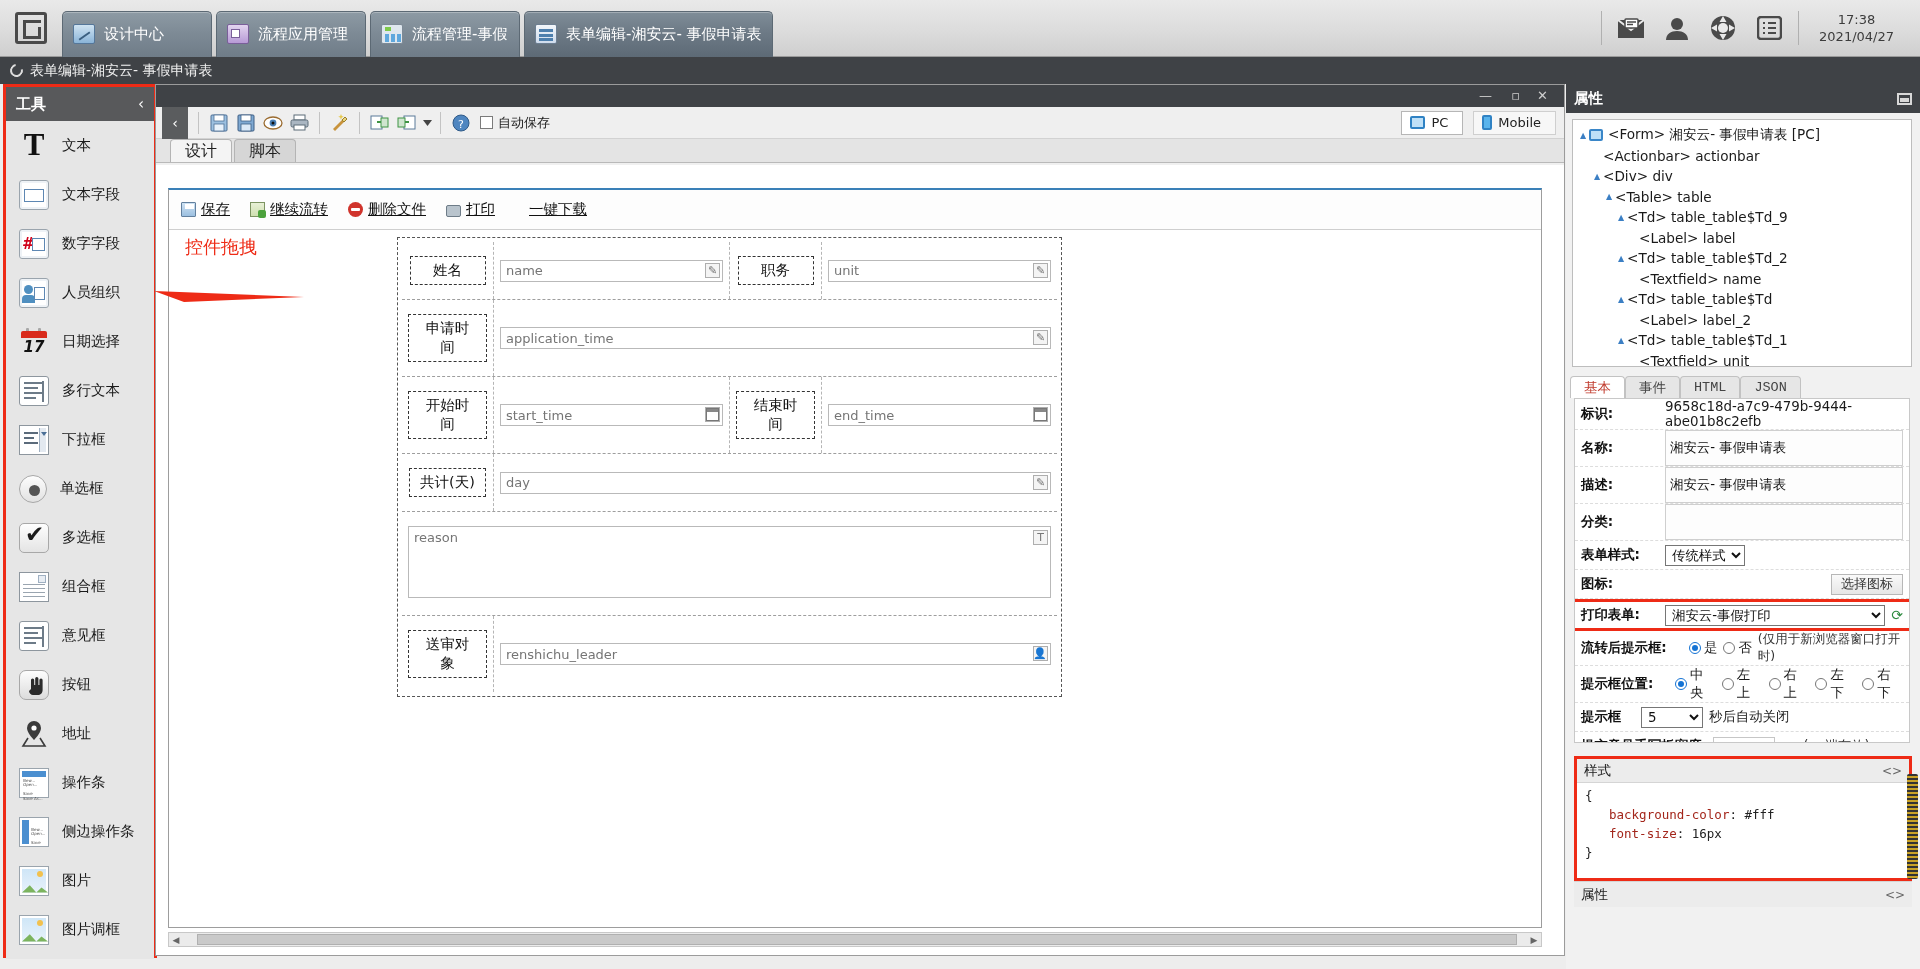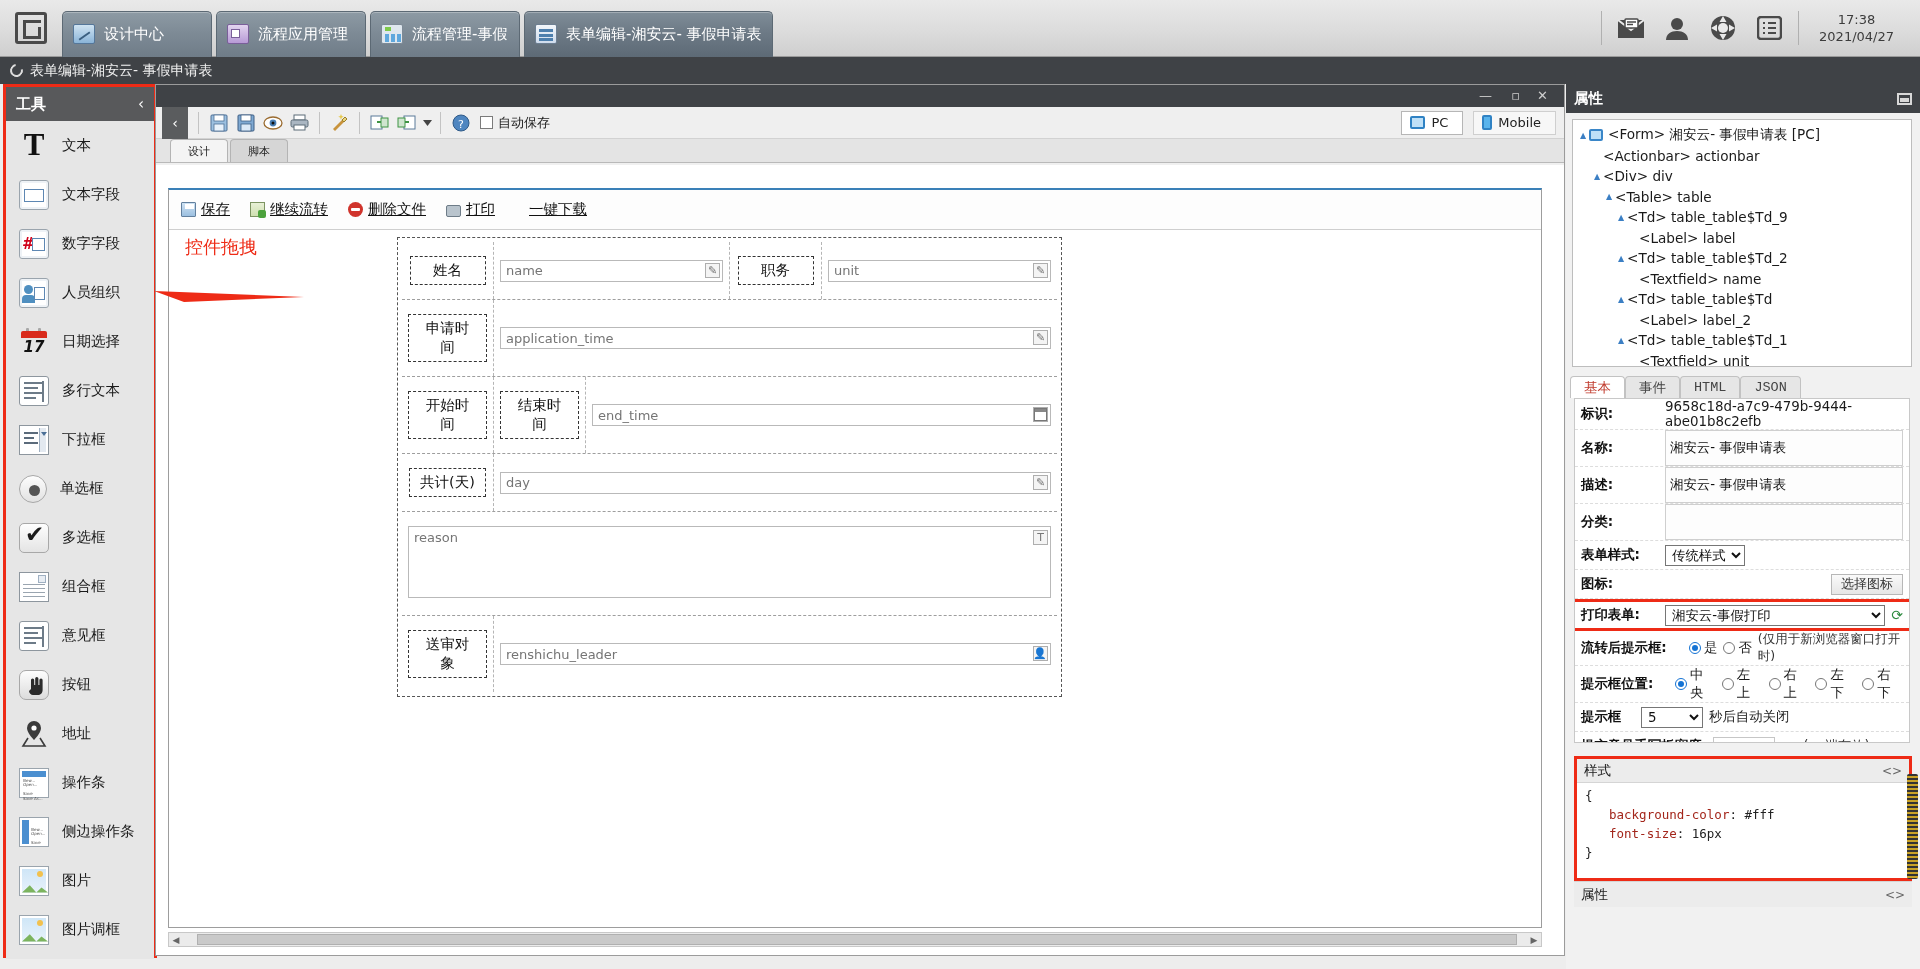--- a/index.html
+++ b/index.html
@@ -140,21 +140,21 @@
   .tbtn svg{display:block;}
   .autosave{ display:flex;align-items:center;gap:5px;font-size:13px;color:#222;margin-left:6px;}
   .autosave .cbx{ width:13px;height:13px;border:1px solid #7b7b7b;background:#fff;display:inline-block;}
   #device-toggle{ margin-left:auto; display:flex; align-items:center; padding-right:8px; gap:10px;}
   .devbtn{ height:24px; padding:0 14px 0 8px; display:flex;align-items:center;gap:6px; font-size:13px; color:#222;
       background:#f7f7f7; border:1px solid #cfcfcf;}
   .devbtn.sel{ background:#ffffff; border-color:#b6b6b6;}
   .mon-ic{width:15px;height:13px;border:2px solid #2f82c4;border-radius:2px;background:#bfe0f7;}
   .phone-ic{width:10px;height:15px;border:2px solid #2f82c4;border-radius:2px;background:#58b3ec;}
   #ed-tabs{ height:24px; background:#e4e4e4; border-bottom:1px solid #b9b9b9; display:flex; align-items:flex-end; padding-left:14px;}
-  .ed-tab{ height:23px; min-width:58px; padding:0 14px; font-size:11px; color:#1f1f1f;
+  .ed-tab{ height:23px; min-width:58px; padding:0 14px; font-size:16px; color:#1f1f1f;
      display:flex;align-items:center;justify-content:center;
      background:#d6d6d6; border:1px solid #b4b4b4; border-bottom:none; border-radius:4px 4px 0 0; margin-right:2px;}
   .ed-tab.sel{ background:#f4f4f4; }
   #canvas-wrap{ position:absolute; left:0; top:80px; width:1408px; height:790px; background:#fff; }
   #canvas-outer{ position:absolute; left:12px; top:23px; width:1374px; height:740px; border:1px solid #9d9d9d; background:#fff;
      border-top:2px solid #3a80b8; }
   #formbar{ height:40px; border-bottom:1px solid #cfcfcf; display:flex; align-items:center; padding-left:12px; gap:20px;
      background:#fdfdfd;}
   .fb-item{ display:flex; align-items:center; gap:5px; font-size:14.5px; color:#111;text-decoration:underline;}
   .fb-ic{ width:15px;height:15px; flex:none; position:relative;}
@@ -606,20 +606,27 @@
               <span class="fld">
                 <input class="txt" type="text" readonly="" placeholder="application_time" style="">
                 <span class="endic">✎</span></span>
               </div>
           </div>
 
           <div class="frow">
             <div class="fcell lbl-cell">
               <span class="lbl">开始时间</span>
               </div>
+            <div class="fcell" style="flex:1">
+              <span class="fld">
+                <input class="txt" type="text" readonly="" placeholder="start_time" style="">
+                <span class="endic">
+                    <i class="cal-ic"></i>
+                  </span></span>
+              </div>
             <div class="fcell lbl-cell">
               <span class="lbl">结束时间</span>
               </div>
             <div class="fcell" style="flex:1">
               <span class="fld">
                 <input class="txt" type="text" readonly="" placeholder="end_time" style="">
                 <span class="endic">
                     <i class="cal-ic"></i>
                   </span></span>
               </div>

